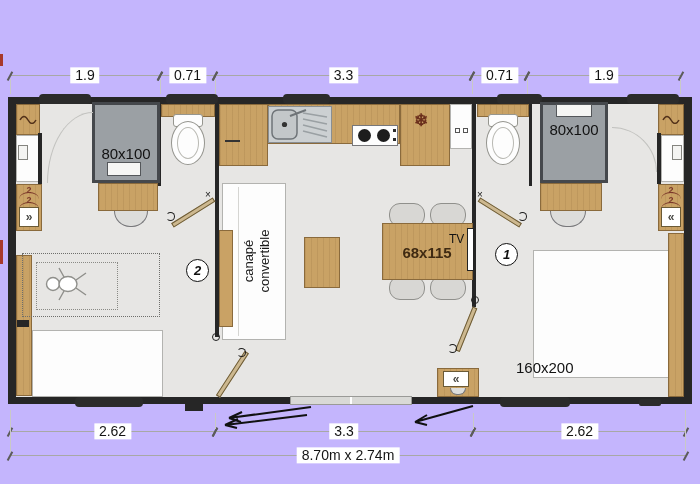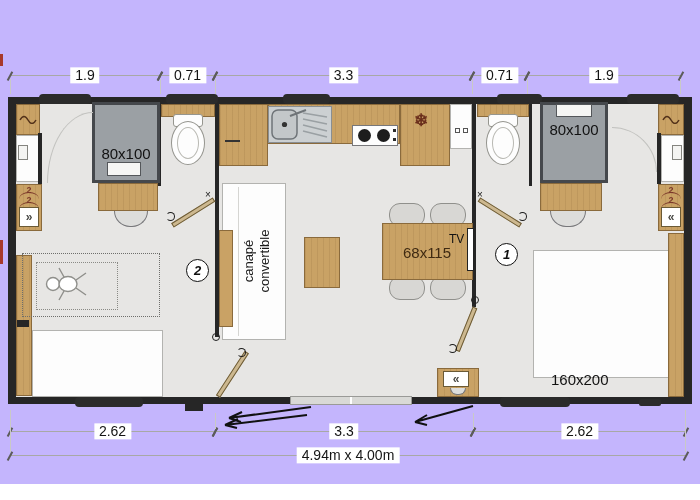--- a/index.html
+++ b/index.html
@@ -207,21 +207,21 @@
   <div class="abs vtxt" style="left:178px;top:244px;width:160px;height:34px;">
     <div>canapé</div>
     <div>convertible</div>
   </div>
   <div class="abs wood" style="left:304px;top:237px;width:36px;height:51px;"></div>
   <div class="abs chair" style="left:389px;top:203px;width:36px;height:24px;"></div>
   <div class="abs chair" style="left:430px;top:203px;width:36px;height:24px;"></div>
   <div class="abs chair" style="left:389px;top:276px;width:36px;height:24px;"></div>
   <div class="abs chair" style="left:430px;top:276px;width:36px;height:24px;"></div>
   <div class="abs wood" style="left:382px;top:223px;width:91px;height:57px;"></div>
-  <span class="abs lbl" style="left:427px;top:244px;transform:translateX(-50%);color:#3f2a12;font-weight:normal;">68x115</span>
+  <span class="abs lbl" style="left:427px;top:244px;transform:translateX(-50%);color:#3f2a12;font-weight:bold;">68x115</span>
   <span class="abs lbl" style="left:449px;top:232px;font-size:12px;">TV</span>
   <div class="abs" style="left:467px;top:228px;width:7px;height:43px;background:#fff;border:1.5px solid #222;"></div>
 
   <div class="abs badge" style="left:186px;top:259px;">
     <span>2</span>
   </div>
   <div class="abs badge" style="left:495px;top:243px;">
     <span>1</span>
   </div>
 
@@ -245,36 +245,36 @@
     <g stroke="#8f8f8b" stroke-width="1.4" fill="#fff">
       <circle cx="9" cy="20" r="6.5"></circle>
       <ellipse cx="24" cy="20" rx="9" ry="7.5"></ellipse>
       <path d="M20 13 L15 4 M20 27 L15 36 M32 16 L42 9 M32 24 L42 31" fill="none"></path>
     </g>
   </svg>
   <div class="abs wfurn" style="left:32px;top:330px;width:131px;height:67px;"></div>
 
   <div class="abs wfurn" style="left:533px;top:250px;width:136px;height:128px;"></div>
   <div class="abs wood" style="left:668px;top:233px;width:16px;height:164px;"></div>
-  <span class="abs lbl" style="left:551px;top:359px;margin-top:12px;">160x200</span>
+  <span class="abs lbl" style="left:516px;top:359px;">160x200</span>
 
   <div>
     <div class="abs dimseg" style="left:10px;top:431px;width:205px;">
         <span class="dimlab">2.62</span>
       </div>
     <div class="abs dimseg" style="left:215px;top:431px;width:258px;">
         <span class="dimlab">3.3</span>
       </div>
     <div class="abs dimseg" style="left:473px;top:431px;width:213px;">
         <span class="dimlab">2.62</span>
       </div>
     <div class="abs extline" style="left:10px;top:410px;height:42px;"></div>
     <div class="abs extline" style="left:215px;top:413px;height:16px;"></div>
     <div class="abs extline" style="left:473px;top:413px;height:16px;"></div>
     <div class="abs extline" style="left:685px;top:410px;height:42px;"></div>
   </div>
   <div>
     <div class="abs dimseg" style="left:10px;top:455px;width:676px;">
-      <span class="dimlab">4.94m x 4.00m</span>
+      <span class="dimlab">8.70m x 2.74m</span>
     </div>
   </div>
 
 </div>
 
 </body></html>

